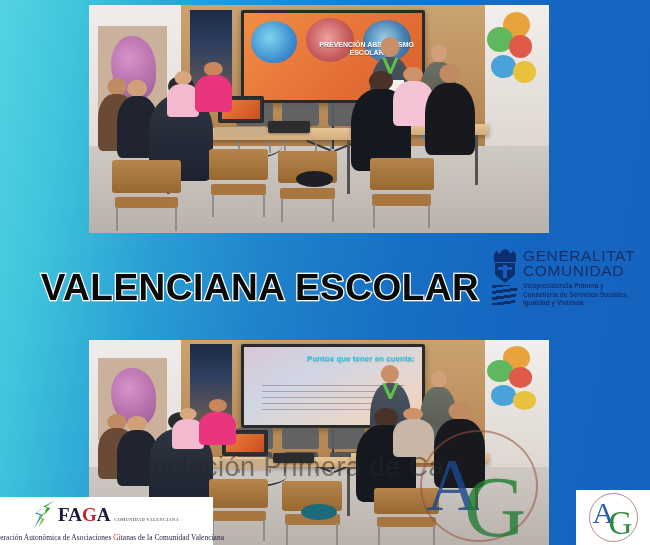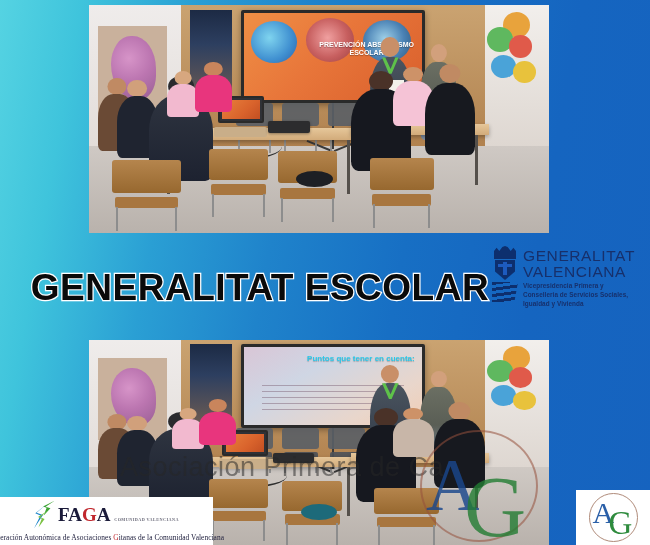--- a/index.html
+++ b/index.html
@@ -108,21 +108,21 @@
     white-space:nowrap;
     -webkit-text-stroke:2.4px #ffffff;
     paint-order:stroke fill;
     text-shadow:0 0 1px #fff;
   }
   #title-line-2 { font-size:37px; }
 
   
   #gva-logo {
     position:absolute; left:492px; top:246px; width:152px; height:62px;
-    display:flex; align-items:flex-start; gap:5px; z-index:7;
+    display:flex; align-items:center; gap:5px; z-index:7;
   }
   #gva-shield { width:26px; height:56px; flex:0 0 26px; position:relative; }
   #gva-shield .crown { position:absolute; left:2px; top:0; width:22px; height:13px;
       background:#0d2f6e; clip-path:polygon(0 100%,0 38%,12% 14%,24% 38%,38% 8%,50% 0,62% 8%,76% 38%,88% 14%,100% 38%,100% 100%); }
   #gva-shield .body { position:absolute; left:3px; top:14px; width:20px; height:20px;
       background:#0d2f6e; clip-path:polygon(0 0,100% 0,100% 58%,50% 100%,0 58%); }
   #gva-shield .body:after { content:""; position:absolute; left:42%; top:12%;
       width:16%; height:62%; background:#1d5bbf; }
   #gva-shield .body:before { content:""; position:absolute; left:14%; top:22%;
       width:72%; height:14%; background:#1d5bbf; }
@@ -468,32 +468,32 @@
 </div>
 
 <div id="watermark-text">Asociación Primera de Ca</div>
 <div id="watermark-logo">
   <span class="ring"></span>
   <span class="wm-a">A</span>
   <span class="wm-g">G</span>
 </div>
 
 <div id="title-block">
-  <div class="title-line" id="title-line-2">GENERALITAT ESCOLAR</div>
+  <div class="title-line" id="title-line-2">VALENCIANA ESCOLAR</div>
 </div>
 
 <div id="gva-logo">
   <div id="gva-shield">
     <span class="crown"></span>
     <span class="body"></span>
     <span class="stripes"></span>
   </div>
   <div id="gva-text">
     <div class="gva-main">GENERALITAT</div>
-    <div class="gva-main">VALENCIANA</div>
+    <div class="gva-main">COMUNIDAD</div>
     <div class="gva-sub">Vicepresidencia Primera y</div>
     <div class="gva-sub" style="margin-top:0">Conselleria  de Servicios Sociales,</div>
     <div class="gva-sub" style="margin-top:0">Igualdad y Vivienda</div>
   </div>
 </div>
 
 <div id="faga-box">
   <div id="faga-mark">
     <span id="faga-flame">
       <i class="f1"></i>

